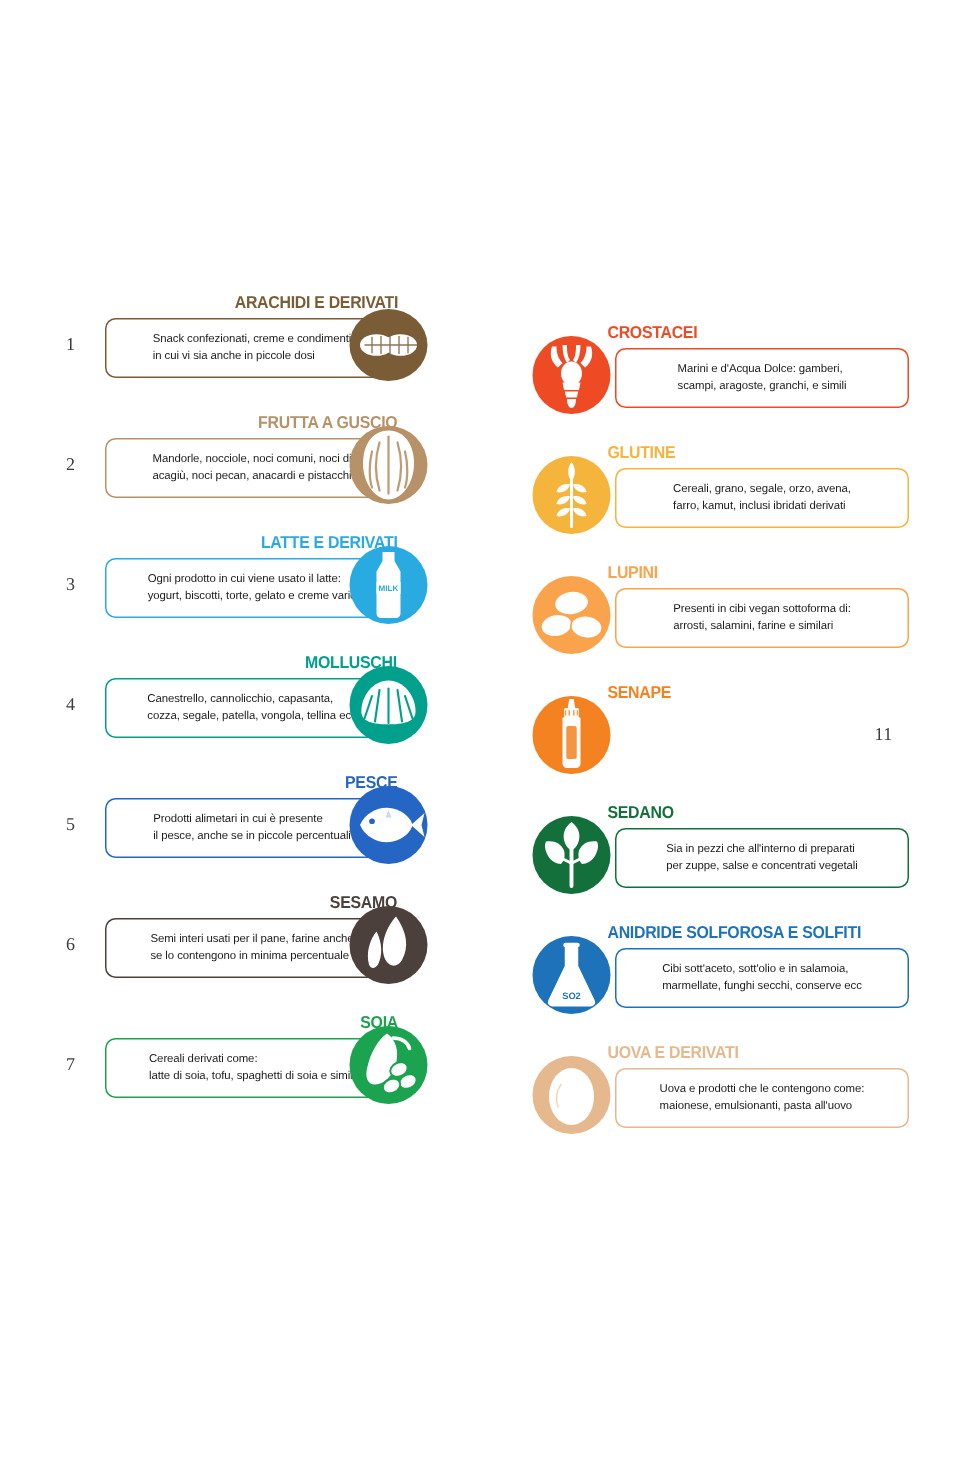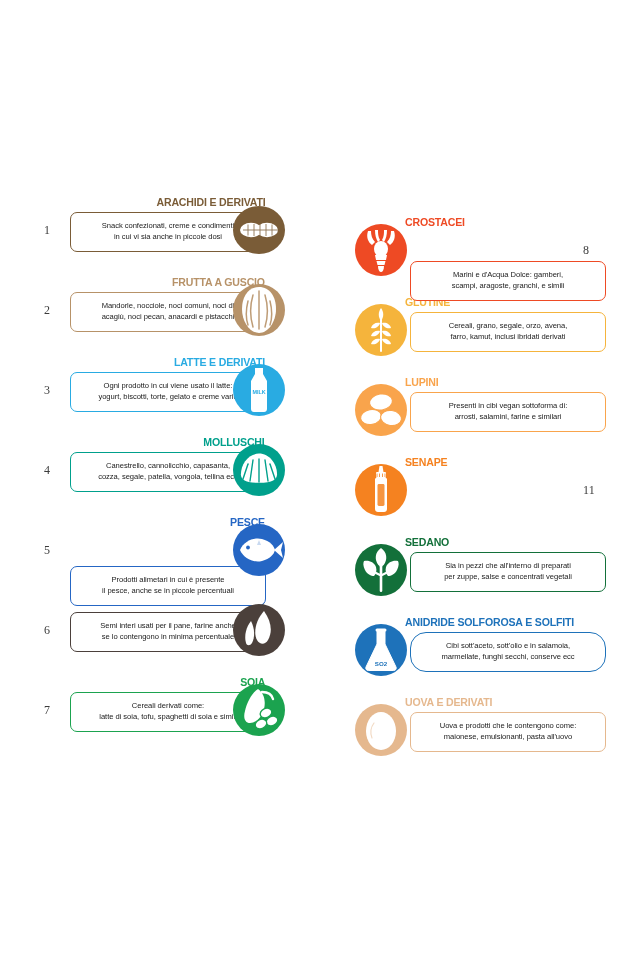--- a/index.html
+++ b/index.html
@@ -81,21 +81,21 @@
     justify-content: center;
     z-index: 2;
   }
   .left .row-box  { left: 50px;  width: 196px; }
   .right .row-box { left: 60px;  width: 196px; }
 
   .row-desc {
     font-size: 7.6px;
     line-height: 1.42;
     color: #1a1a1a;
-    text-align: center;
+    text-align: left;
     padding: 0 7px;
     white-space: pre-line;
     letter-spacing: -0.05px;
   }
 
   
   .row-icon {
     position: absolute;
     top: 50%;
     transform: translateY(-50%);
@@ -199,21 +199,21 @@
           <line x1="37" y1="21" x2="40" y2="42"></line>
           <line x1="20" y1="25" x2="15" y2="40"></line>
           <line x1="42" y1="25" x2="47" y2="40"></line>
         </g>
       </svg>
         </div>
       </div>
       <div class="allergen-row left">
         <div class="row-number">5</div>
         <div class="row-title" style="color: rgb(37, 102, 196);">PESCE</div>
-        <div class="row-box" style="border-color: rgb(37, 102, 196); margin-top: 34px;">
+        <div class="row-box" style="border-color: rgb(37, 102, 196);">
           <div class="row-desc">Prodotti alimetari in cui è presente
 il pesce, anche se in piccole percentuali</div>
         </div>
         <div class="row-icon">
           <svg width="62" height="62" viewBox="0 0 62 62">
         <circle cx="31" cy="31" r="26" fill="#2566C4"></circle>
         <path d="M12 31 C16 22 26 18 34 20 C42 22 46 27 47 31 C46 35 42 40 34 42 C26 44 16 40 12 31 Z" fill="white"></path>
         <path d="M46 31 L55 23 L53 31 L55 39 Z" fill="white"></path>
         <circle cx="20" cy="28.5" r="1.9" fill="#2566C4"></circle>
         <path d="M31 21 L33 26 L29 26 Z" fill="#2566C4" opacity="0.25"></path>
@@ -253,21 +253,21 @@
         </g>
         <path d="M34 13 C40 13 44 16 45 20" stroke="white" stroke-width="2.4" fill="none" stroke-linecap="round"></path>
       </svg>
         </div>
       </div>
     </div>
   <div class="col right" id="col-right">
       <div class="allergen-row right">
         <div class="row-number">8</div>
         <div class="row-title" style="color: rgb(238, 74, 36);">CROSTACEI</div>
-        <div class="row-box" style="border-color: rgb(238, 74, 36); margin-top: 29px;">
+        <div class="row-box" style="border-color: rgb(238, 74, 36);">
           <div class="row-desc">Marini e d'Acqua Dolce: gamberi,
 scampi, aragoste, granchi, e simili</div>
         </div>
         <div class="row-icon">
           <svg width="62" height="62" viewBox="0 0 62 62">
         <circle cx="31" cy="31" r="26" fill="#EE4A24"></circle>
         <g fill="white">
           <path d="M18 12 C16 18 18 23 22 26 L25 23 C22 20 21 16 21 12 Z"></path>
           <path d="M25 11 C25 16 26 20 28 23 L30 21 C28 18 28 14 28 11 Z"></path>
           <path d="M44 12 C46 18 44 23 40 26 L37 23 C40 20 41 16 41 12 Z"></path>
@@ -359,21 +359,21 @@
           <rect x="29.7" y="26" width="2.6" height="27" rx="1.3"></rect>
           <path d="M30 36 L22 32" stroke="white" stroke-width="2" stroke-linecap="round"></path>
           <path d="M32 36 L40 32" stroke="white" stroke-width="2" stroke-linecap="round"></path>
         </g>
       </svg>
         </div>
       </div>
       <div class="allergen-row right">
         <div class="row-number">13</div>
         <div class="row-title" style="color: rgb(30, 114, 186);">ANIDRIDE SOLFOROSA E SOLFITI</div>
-        <div class="row-box" style="border-color: rgb(30, 114, 186); border-radius: 16px;">
+        <div class="row-box" style="border-color: rgb(30, 114, 186);">
           <div class="row-desc">Cibi sott'aceto, sott'olio e in salamoia,
 marmellate, funghi secchi, conserve ecc</div>
         </div>
         <div class="row-icon">
           <svg width="62" height="62" viewBox="0 0 62 62">
         <circle cx="31" cy="31" r="26" fill="#1E72BA"></circle>
         <path d="M27 11 L35 11 L35 25 L46 48 C46.8 49.8 45.6 51.5 43.6 51.5 L18.4 51.5 C16.4 51.5 15.2 49.8 16 48 L27 25 Z" fill="white" stroke="white" stroke-width="1"></path>
         <path d="M27 11 L35 11" stroke="white" stroke-width="3" stroke-linecap="round"></path>
         <text x="31" y="47" font-family="Liberation Sans, sans-serif" font-size="6.2" font-weight="bold" fill="#1E72BA" text-anchor="middle">SO2</text>
       </svg>

